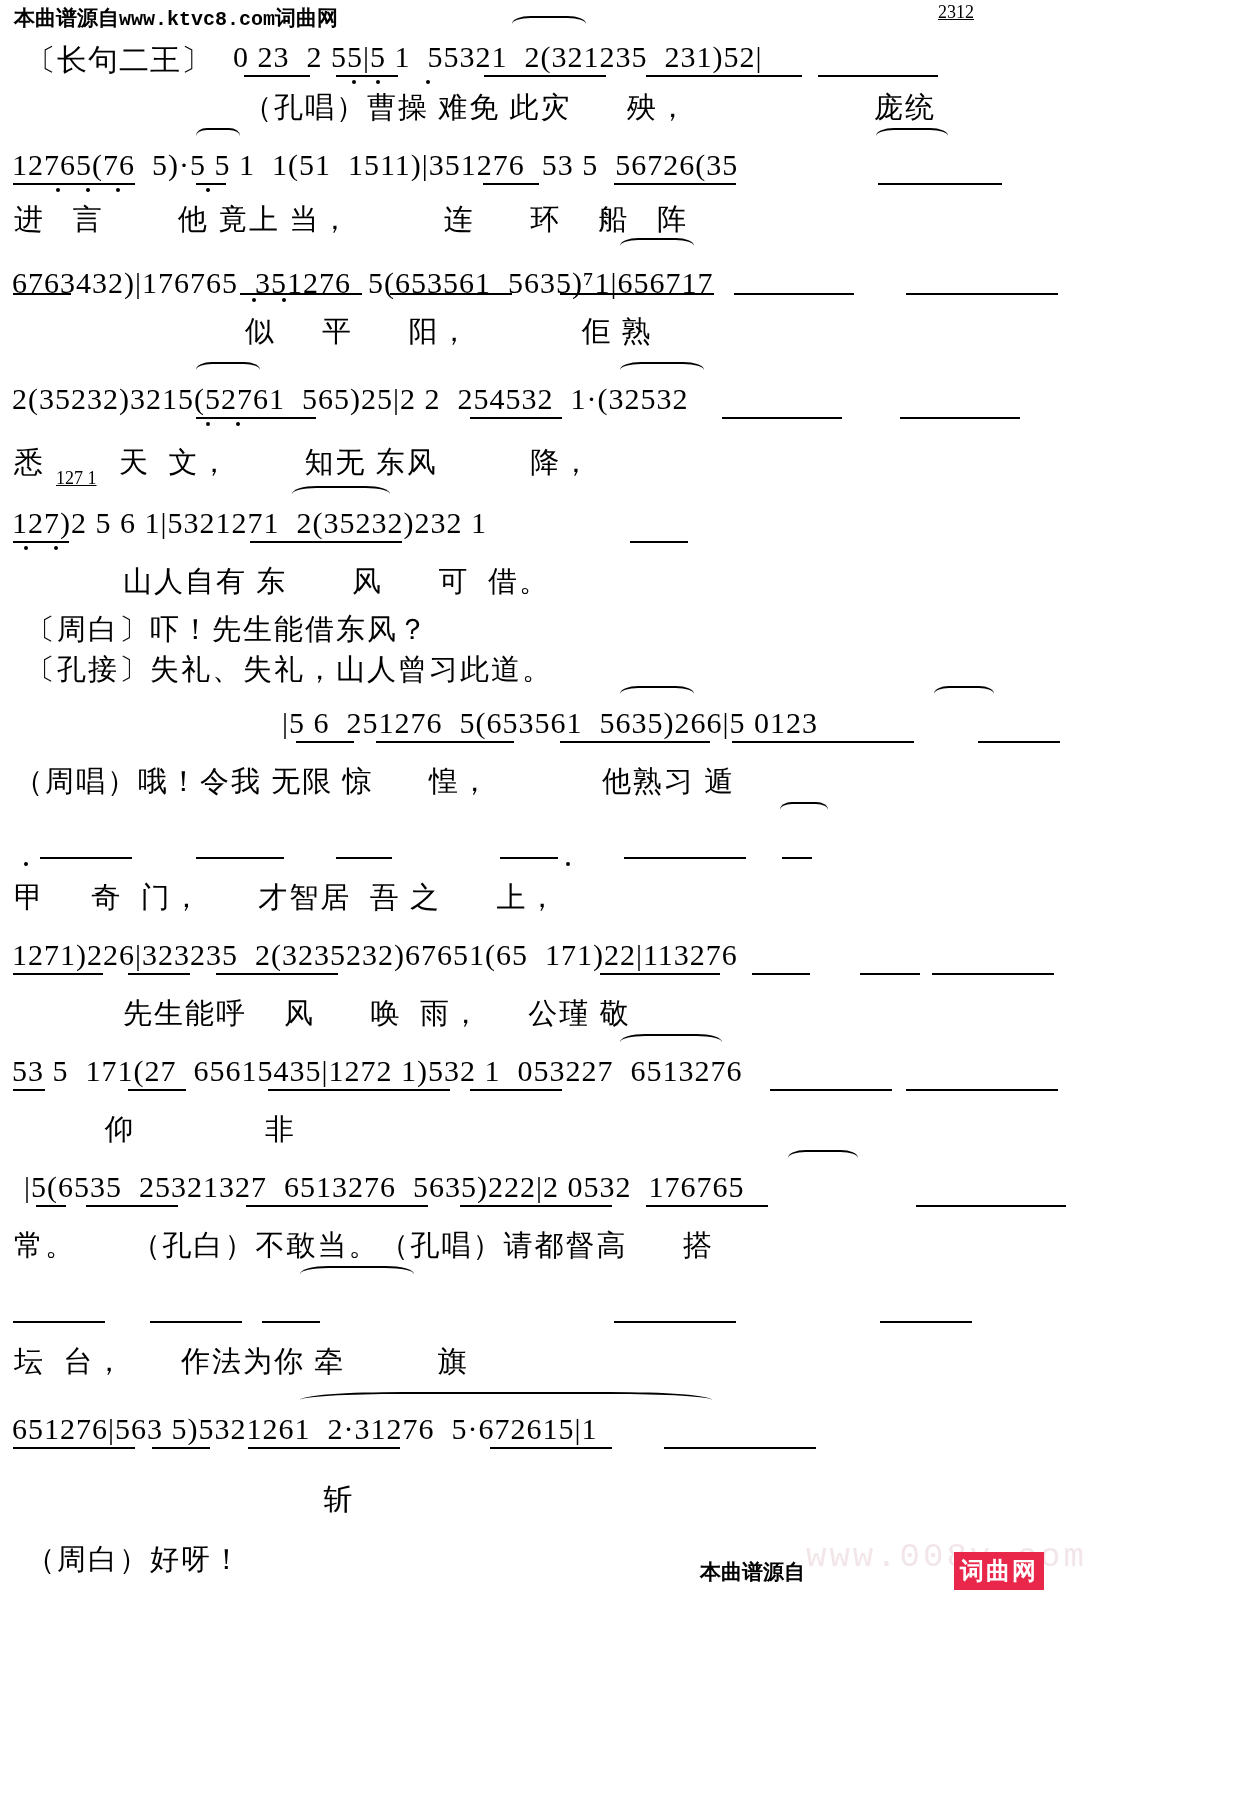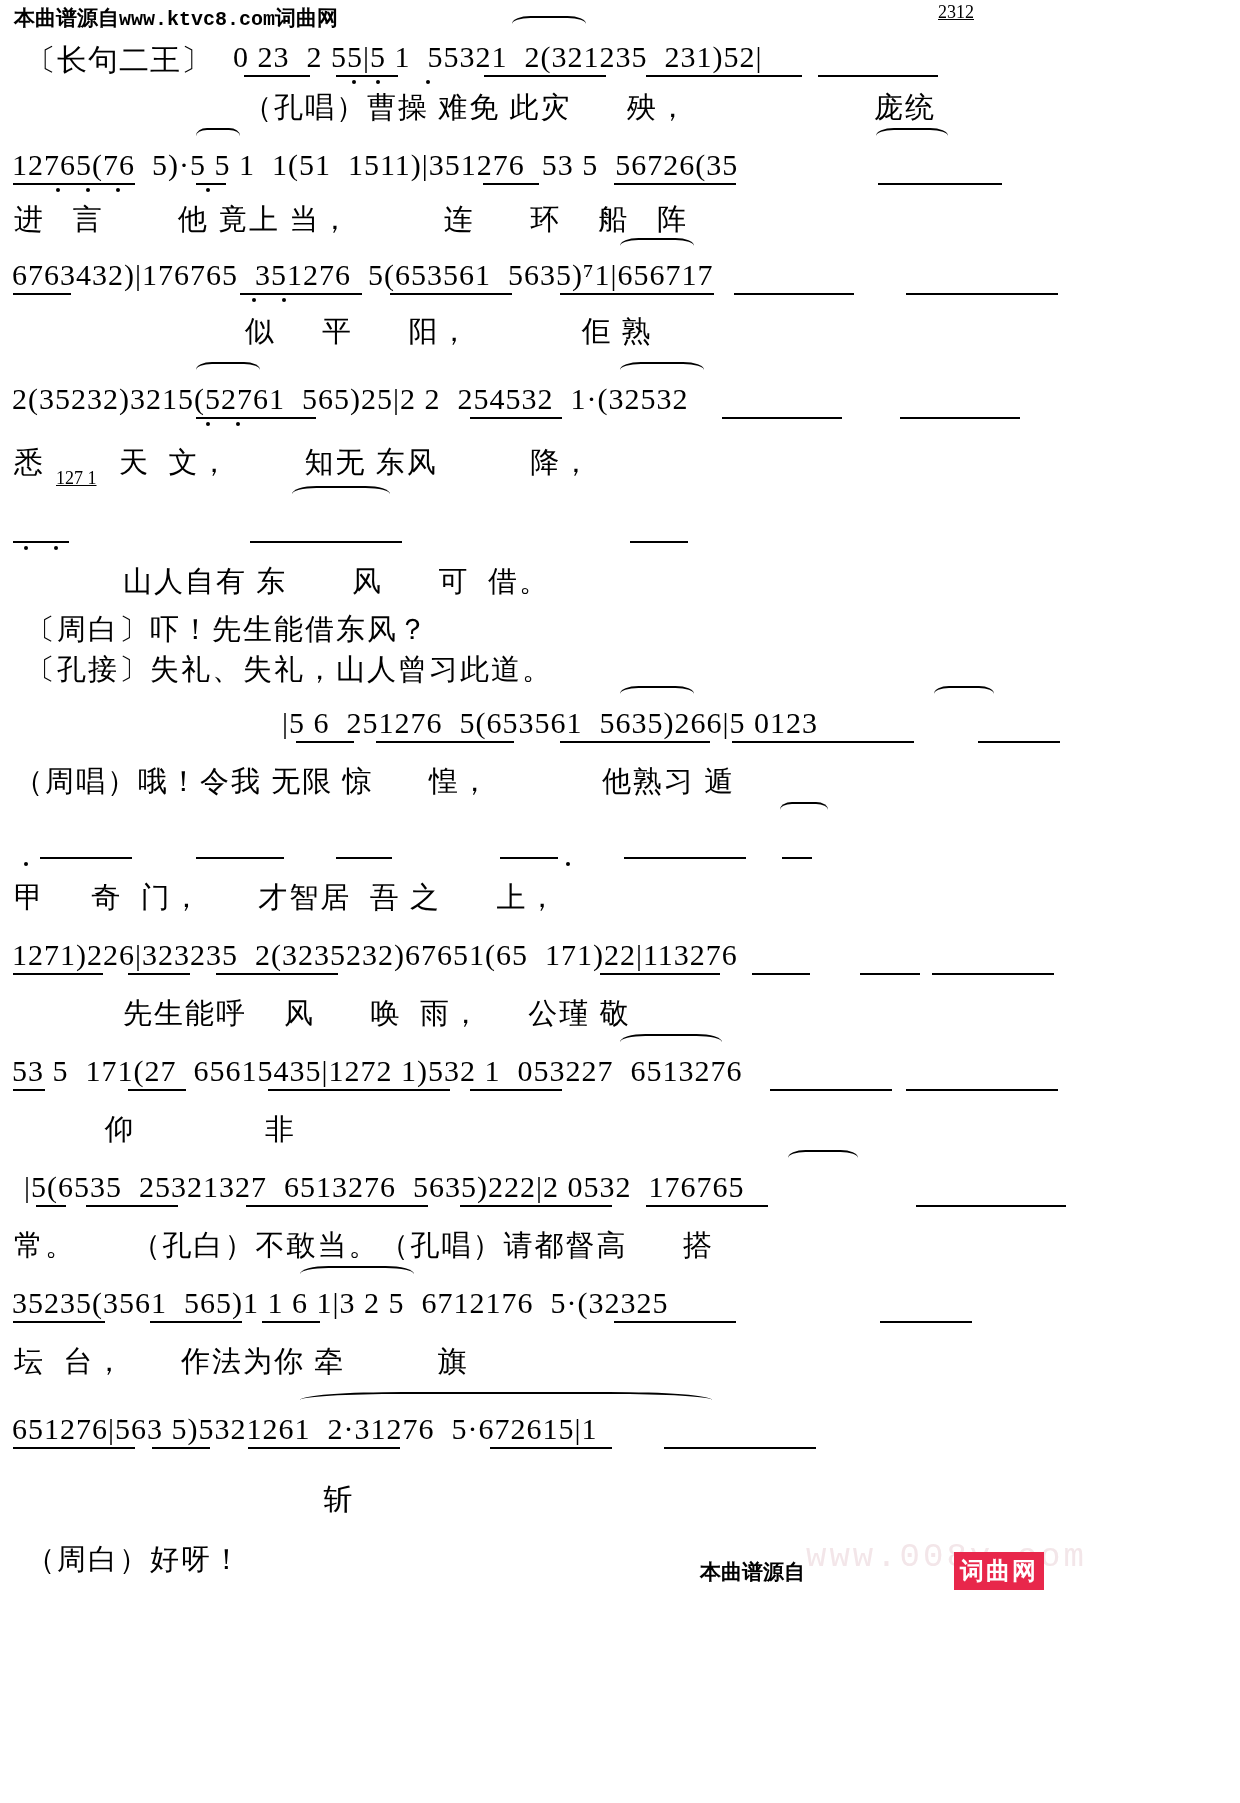--- a/index.html
+++ b/index.html
@@ -146,21 +146,21 @@
   <div class="bar" style="top:183px; left:483px; width:56px;"></div>
   <div class="bar" style="top:183px; left:614px; width:122px;"></div>
   <div class="bar" style="top:183px; left:878px; width:124px;"></div>
   <div class="slur" style="top:128px; left:196px; width:44px;"></div>
   <div class="slur" style="top:128px; left:876px; width:72px;"></div>
   <div class="dot" style="top:188px; left:56px;"></div>
   <div class="dot" style="top:188px; left:86px;"></div>
   <div class="dot" style="top:188px; left:116px;"></div>
   <div class="dot" style="top:188px; left:206px;"></div>
 
-  <div class="run num" style="top:258px; left:12px;">6763432)|176765  351276  5(653561  5635)⁷1|656717</div>
+  <div class="run num" style="top:266px; left:12px;">6763432)|176765  351276  5(653561  5635)⁷1|656717</div>
   <div class="run lyr" style="top:312px; left:180px;">       似     平      阳，            佢 熟</div>
   <div class="bar" style="top:293px; left:13px; width:58px;"></div>
   <div class="bar" style="top:293px; left:240px; width:122px;"></div>
   <div class="bar" style="top:293px; left:390px; width:122px;"></div>
   <div class="bar" style="top:293px; left:560px; width:154px;"></div>
   <div class="bar" style="top:293px; left:734px; width:120px;"></div>
   <div class="bar" style="top:293px; left:906px; width:152px;"></div>
   <div class="slur" style="top:238px; left:620px; width:74px;"></div>
   <div class="dot" style="top:298px; left:252px;"></div>
   <div class="dot" style="top:298px; left:282px;"></div>
@@ -170,20 +170,21 @@
   <div class="bar" style="top:417px; left:196px; width:120px;"></div>
   <div class="bar" style="top:417px; left:470px; width:92px;"></div>
   <div class="bar" style="top:417px; left:722px; width:120px;"></div>
   <div class="bar" style="top:417px; left:900px; width:120px;"></div>
   <div class="slur" style="top:362px; left:196px; width:64px;"></div>
   <div class="slur" style="top:362px; left:620px; width:84px;"></div>
   <div class="dot" style="top:422px; left:206px;"></div>
   <div class="dot" style="top:422px; left:236px;"></div>
 
   <div class="run smallnum" style="top:468px; left:56px; text-decoration: underline;">127 1</div>
+  <div class="run num" style="top:506px; left:12px;">127)2 5 6 1|5321271  2(35232)232 1</div>
   <div class="run lyr" style="top:562px; left:86px;">    山人自有 东       风      可  借。</div>
   <div class="bar" style="top:541px; left:13px; width:56px;"></div>
   <div class="bar" style="top:541px; left:250px; width:152px;"></div>
   <div class="bar" style="top:541px; left:630px; width:58px;"></div>
   <div class="slur" style="top:486px; left:292px; width:98px;"></div>
   <div class="dot" style="top:546px; left:24px;"></div>
   <div class="dot" style="top:546px; left:54px;"></div>
 
   <div class="run lyr" style="top:650px; left:26px;">〔孔接〕失礼、失礼，山人曾习此道。</div>
 
@@ -233,21 +234,20 @@
   <div class="run num" style="top:1170px; left:24px;">|5(6535  25321327  6513276  5635)222|2 0532  176765</div>
   <div class="run lyr" style="top:1226px; left:14px;">常。      （孔白）不敢当。（孔唱）请都督高      搭</div>
   <div class="bar" style="top:1205px; left:36px; width:30px;"></div>
   <div class="bar" style="top:1205px; left:86px; width:92px;"></div>
   <div class="bar" style="top:1205px; left:246px; width:182px;"></div>
   <div class="bar" style="top:1205px; left:460px; width:152px;"></div>
   <div class="bar" style="top:1205px; left:646px; width:122px;"></div>
   <div class="bar" style="top:1205px; left:916px; width:150px;"></div>
   <div class="slur" style="top:1150px; left:788px; width:70px;"></div>
 
-  <div class="run num" style="top:1286px; left:12px;">35235(3561  565)1 1 6 1|3 2 5  6712176  5·(32325</div>
   <div class="run lyr" style="top:1342px; left:14px;">坛  台，      作法为你 牵          旗</div>
   <div class="bar" style="top:1321px; left:13px; width:92px;"></div>
   <div class="bar" style="top:1321px; left:150px; width:92px;"></div>
   <div class="bar" style="top:1321px; left:262px; width:58px;"></div>
   <div class="bar" style="top:1321px; left:614px; width:122px;"></div>
   <div class="bar" style="top:1321px; left:880px; width:92px;"></div>
   <div class="slur" style="top:1266px; left:300px; width:114px;"></div>
 
   <div class="run num" style="top:1412px; left:12px;">651276|563 5)5321261  2·31276  5·672615|1</div>
   <div class="run lyr" style="top:1480px; left:268px;">      斩</div>

